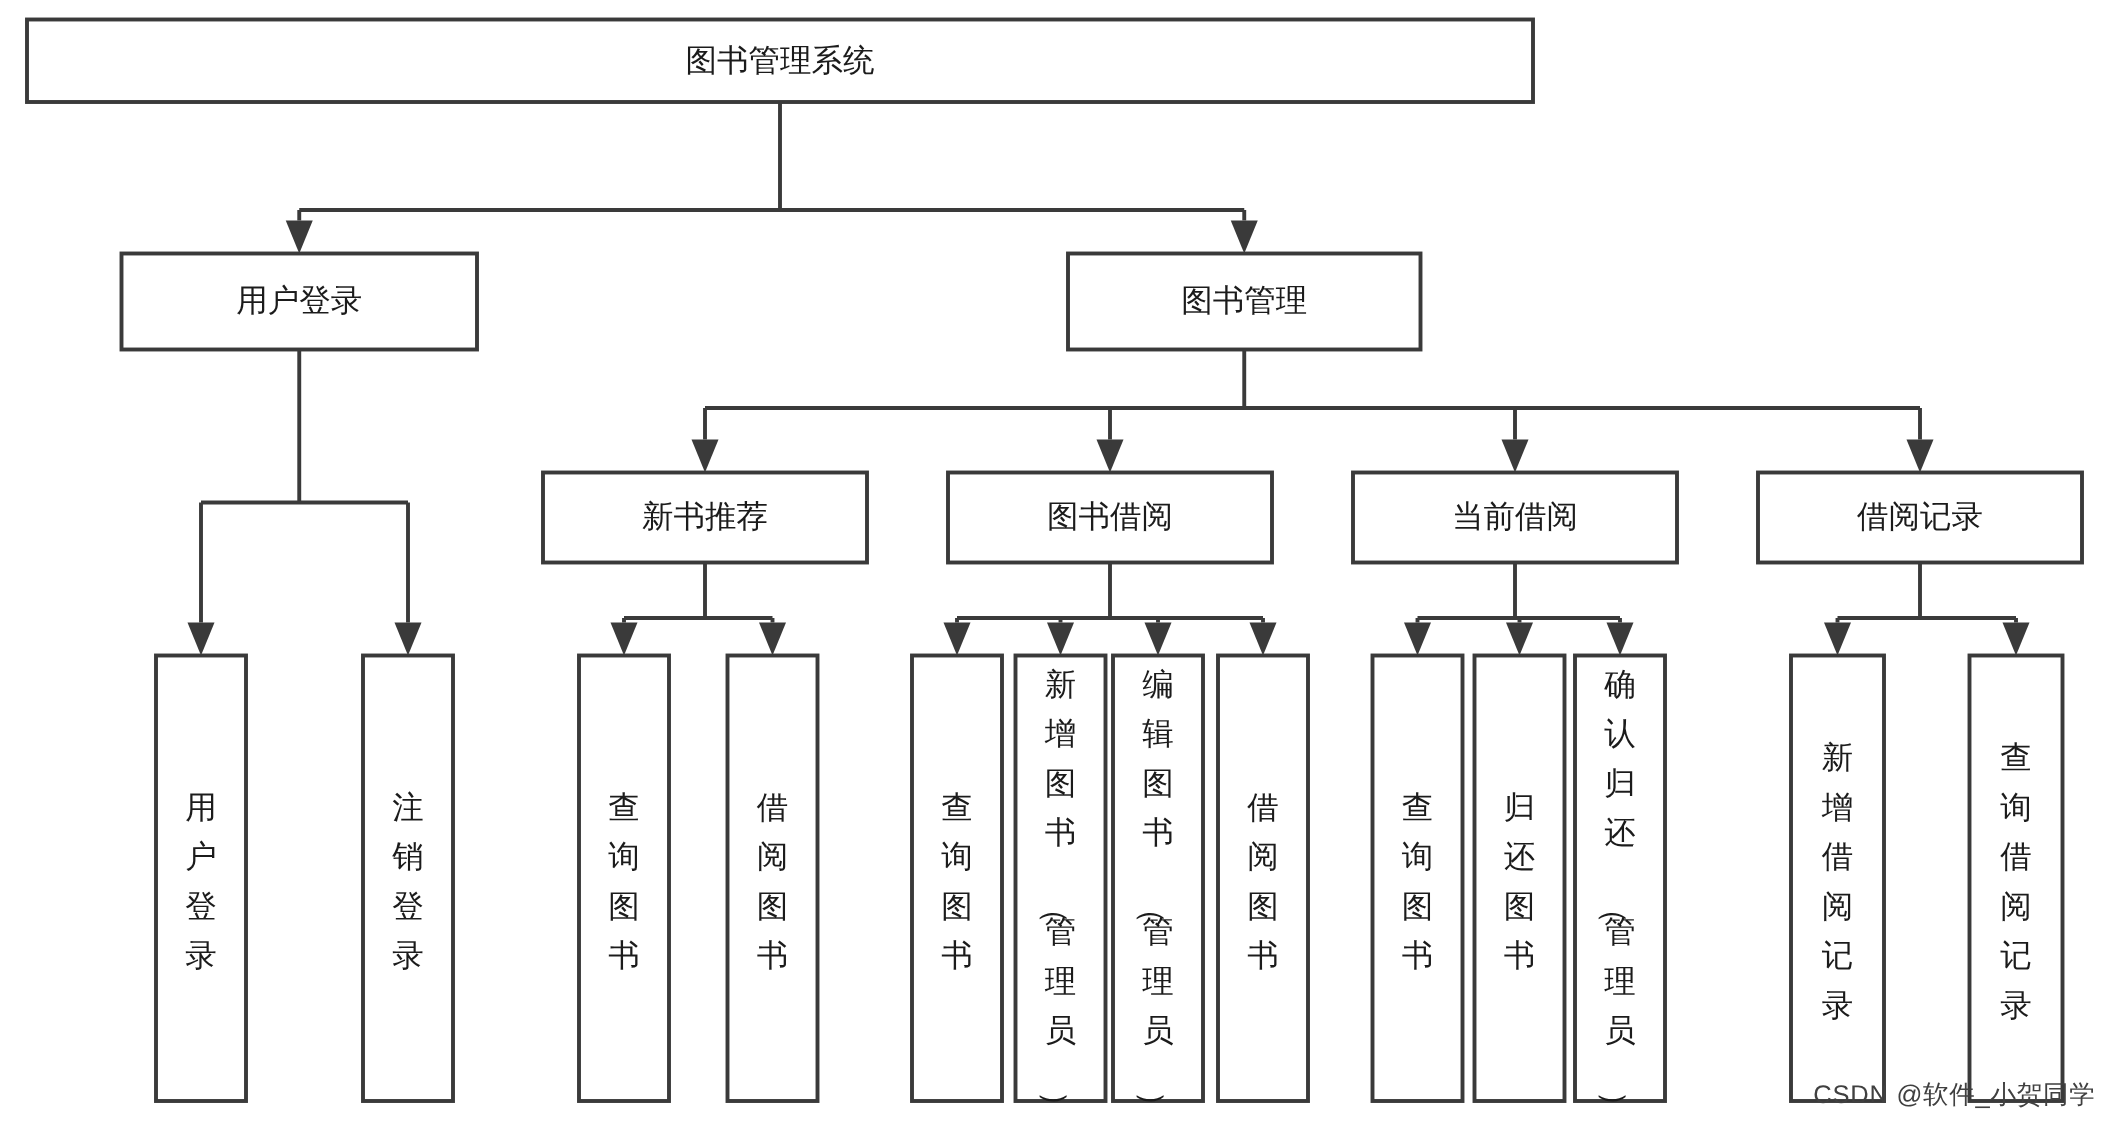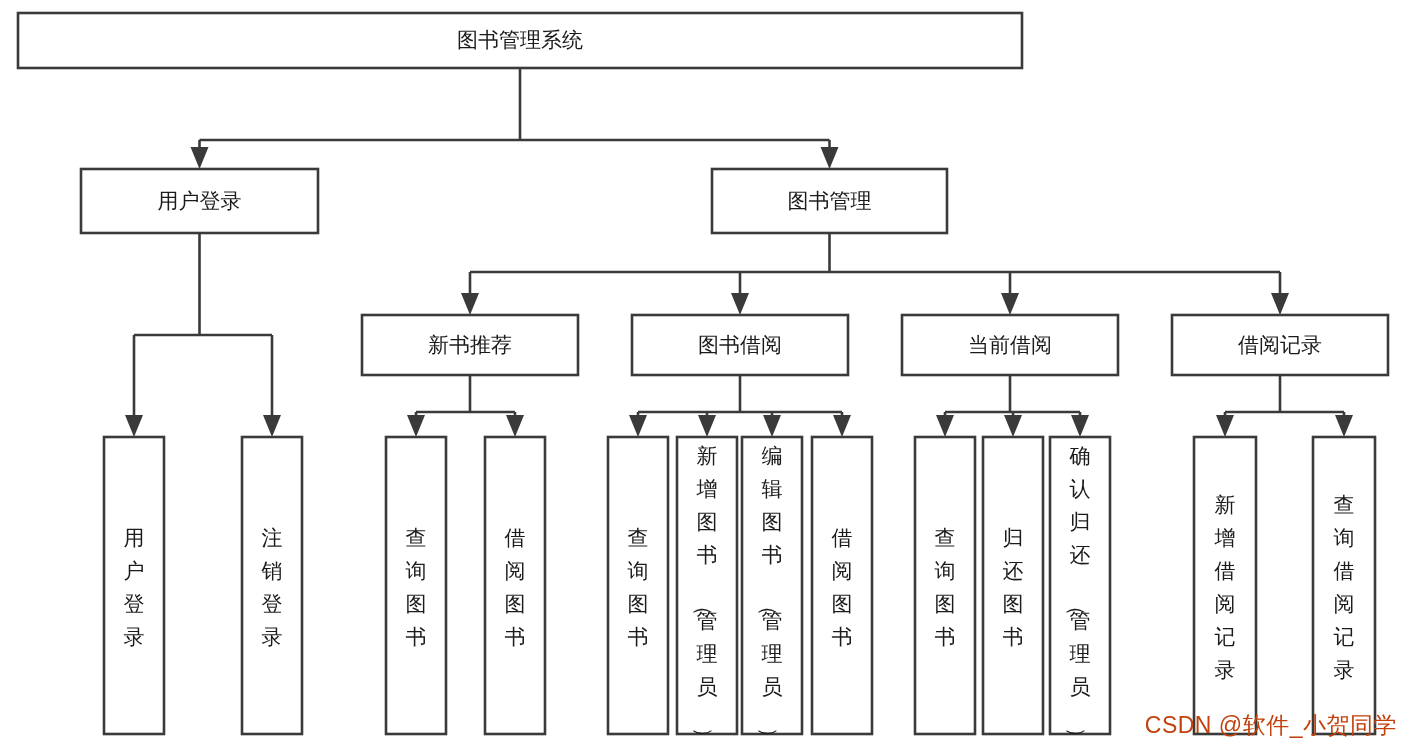--- a/index.html
+++ b/index.html
@@ -55,22 +55,22 @@
     font-family: "Liberation Sans", "DejaVu Sans", sans-serif;
     font-size: 21px;
     fill: #1b1b1b;
     text-anchor: middle;
   }
   .watermark {
     position: absolute;
     right: 8px;
     bottom: 6px;
     font-family: "Liberation Sans", "DejaVu Sans", sans-serif;
-    font-size: 23px;
-    color: #c2410c;
+    font-size: 17px;
+    color: #404040;
     letter-spacing: 0.5px;
     white-space: nowrap;
     user-select: none;
   }
 </style>
 </head>
 <body>
 
 <div id="diagram-root">
 

